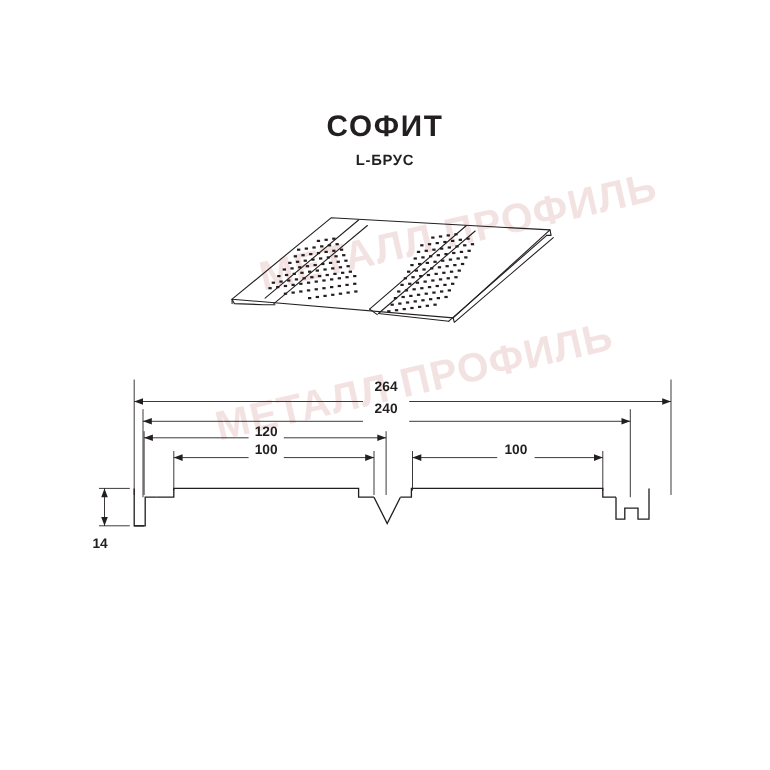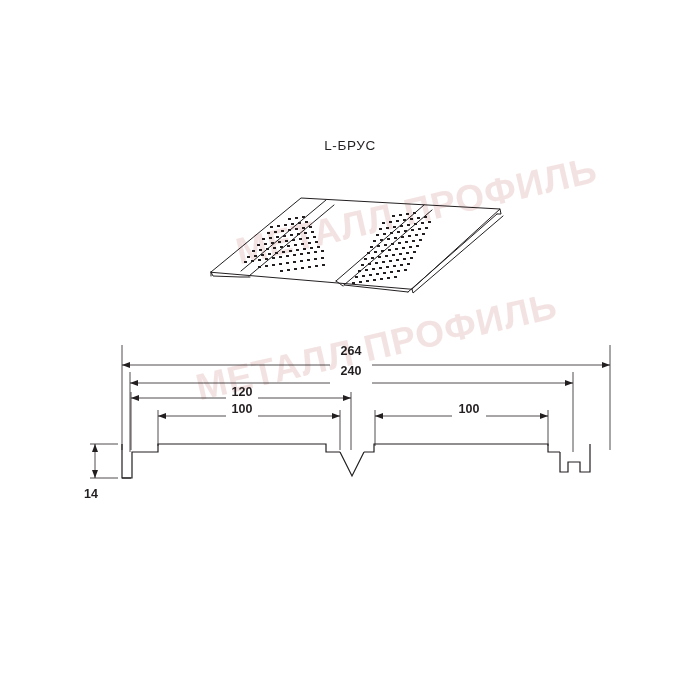--- a/index.html
+++ b/index.html
@@ -30,21 +30,21 @@
     letter-spacing: 1.5px;
     color: #231f20;
   }
   .subtitle {
     position: absolute;
     top: 138px;
     left: 0;
     width: 700px;
     text-align: center;
     font-size: 13.5px;
-    font-weight: normal;
+    font-weight: bold;
     letter-spacing: 0.6px;
     color: #231f20;
   }
   .footnote {
     position: absolute;
     top: 580px;
     left: 0;
     width: 700px;
     text-align: center;
     font-size: 12.5px;
@@ -92,20 +92,21 @@
   }
 </style>
 </head>
 <body>
 
 <div class="page">
 
   <div class="wm wm1">МЕТАЛЛ ПРОФИЛЬ</div>
   <div class="wm wm2">МЕТАЛЛ ПРОФИЛЬ</div>
 
+  <div class="title">СОФИТ</div>
   <div class="subtitle">L-БРУС</div>
 
   <svg class="diagram" viewBox="0 0 700 700">
 
     <g fill="none" stroke="#231f20" stroke-width="1" stroke-linejoin="round" stroke-linecap="round">
 
       <path d="M211,272 L301,198 L500,209 L412,289 Z"></path>
 
       <path d="M241,271 L326,200"></path>
       <path d="M249,276 L334,205"></path>

